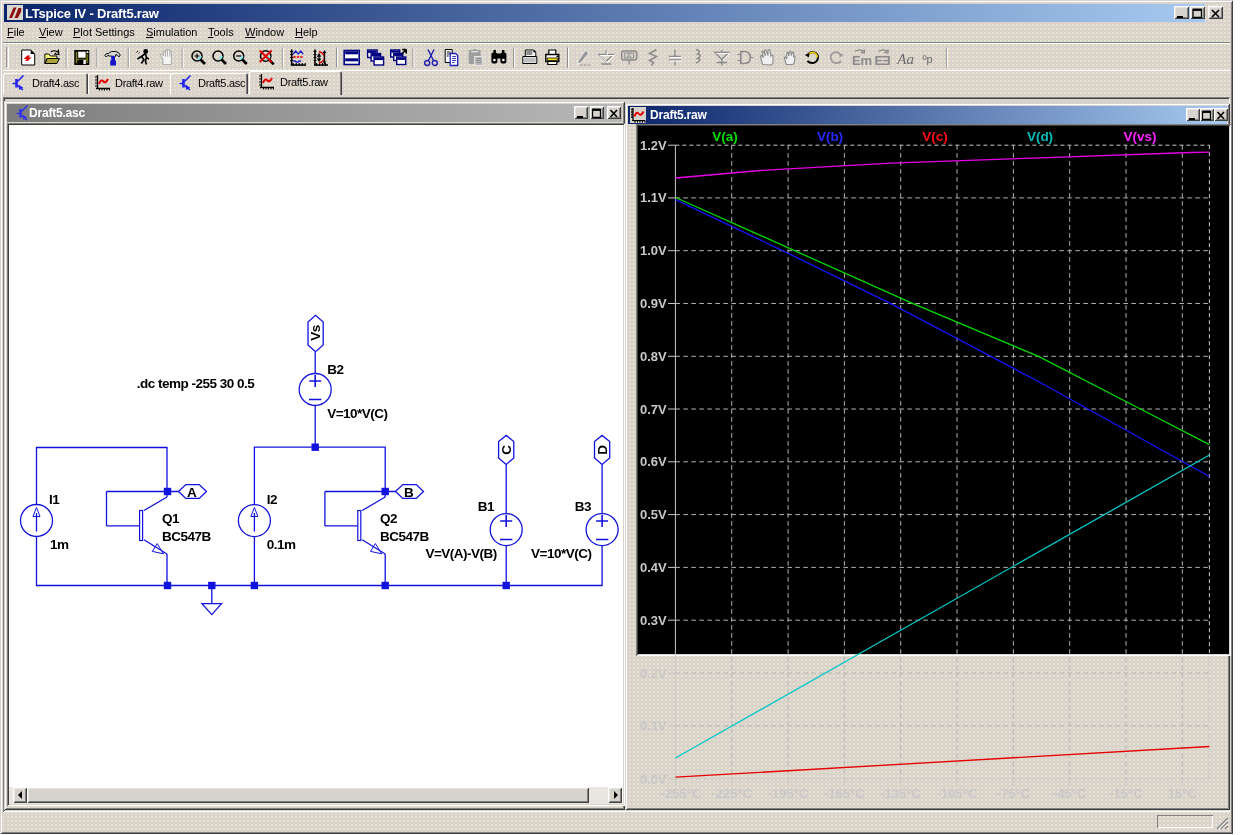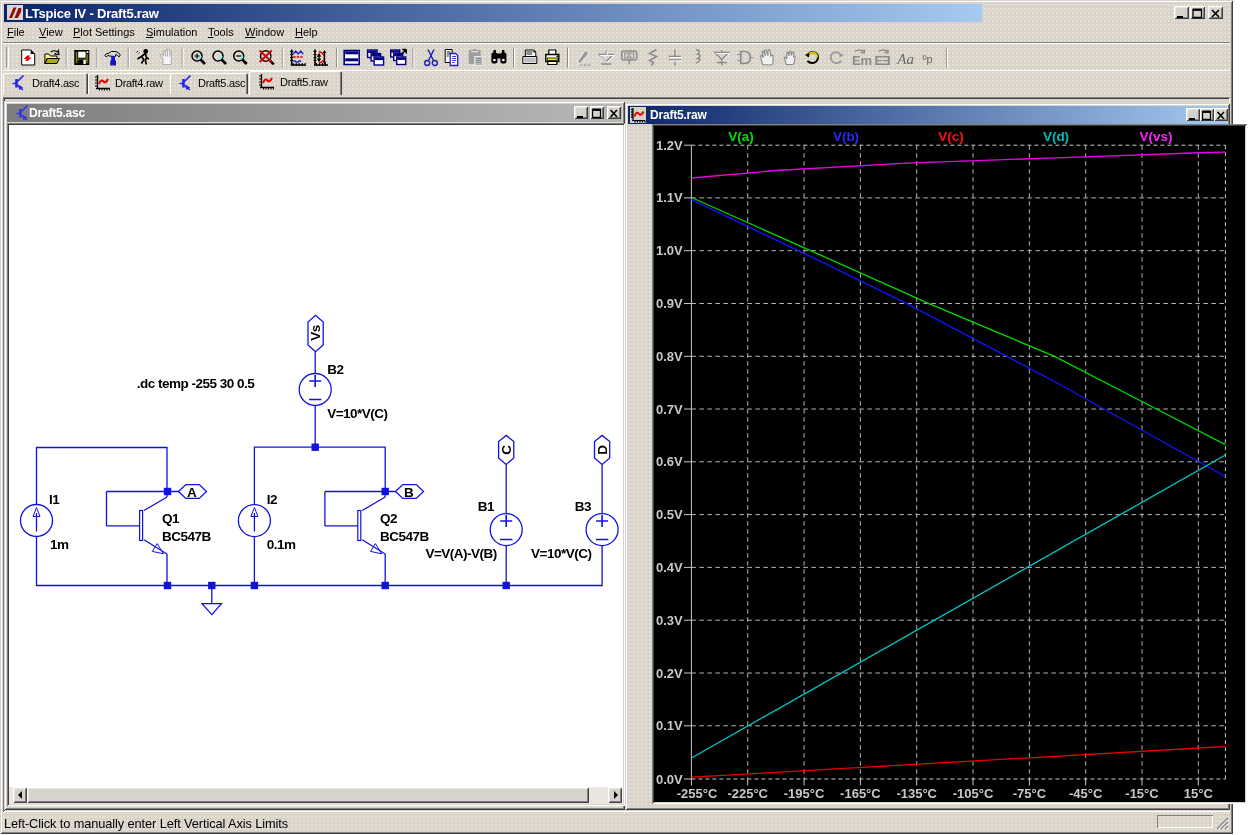--- a/index.html
+++ b/index.html
@@ -1,18 +1,18 @@
 <!DOCTYPE html>
 <html><head><meta charset="utf-8"><style>
 *{margin:0;padding:0;box-sizing:border-box}
 html,body{width:1253px;height:835px;background:#fff;font-family:"Liberation Sans",sans-serif;overflow:hidden;-webkit-font-smoothing:antialiased}
 .abs{position:absolute}
 #app{position:absolute;left:0;top:0;width:1233px;height:834px;background:#d6d3cc;background-image:radial-gradient(circle at 1px 1px, rgba(255,252,205,0.42) 0.7px, rgba(0,0,0,0) 0.8px),radial-gradient(circle at 3px 3px, rgba(252,205,205,0.32) 0.7px, rgba(0,0,0,0) 0.8px);background-size:4px 4px;
  box-shadow:inset 1px 1px 0 #d6d3cc,inset -1px -1px 0 #404040,inset 2px 2px 0 #fff,inset -2px -2px 0 #808080}
-#titlebar{position:absolute;left:4px;top:4px;width:978px;height:18px;background:linear-gradient(to right,#0a246a,#a6caf0)}
+#titlebar{position:absolute;left:4px;top:4px;width:1201px;height:18px;background:linear-gradient(to right,#0a246a,#a6caf0)}
 #titlebar .txt{position:absolute;left:21px;top:2px;color:#fff;font-size:13px;font-weight:bold;letter-spacing:-0.2px}
 .wbtn{position:absolute;width:15px;height:13px;background:#d6d3cc;
  box-shadow:inset 1px 1px 0 #fff,inset -1px -1px 0 #404040,inset 2px 2px 0 #e8e5e0,inset -2px -2px 0 #808080}
 #menubar{position:absolute;left:3px;top:23px;width:1227px;height:18px;font-size:11px;color:#000}
 #menubar span{position:absolute;top:3px}
 #menubar u{text-decoration:underline;text-underline-offset:1px}
 #toolbar{position:absolute;left:3px;top:42px;width:1227px;height:30px;border-top:1px solid #808080;box-shadow:inset 0 1px 0 #fff}
 #tabbar{position:absolute;left:3px;top:70px;width:1227px;height:25px;box-shadow:inset 0 1px 0 #fff}
 .tab{position:absolute;top:3px;height:21px;background:#d6d3cc;background-image:radial-gradient(circle at 1px 1px, rgba(255,252,205,0.42) 0.7px, rgba(0,0,0,0) 0.8px),radial-gradient(circle at 3px 3px, rgba(252,205,205,0.32) 0.7px, rgba(0,0,0,0) 0.8px);background-size:4px 4px;
  box-shadow:inset 1px 1px 0 #fff,inset -1px 0 0 #404040,inset -2px 0 0 #808080;
@@ -29,21 +29,21 @@
 #wL{left:4px;top:101px;width:621px;height:709px}
 #wL .ctitle{background:linear-gradient(to right,#7d7d7d,#b8b8b8)}
 #wR{left:625px;top:103px;width:605px;height:707px}
 #wR .ctitle{background:linear-gradient(to right,#0a246a,#a6caf0)}
 .cbtn{position:absolute;width:14px;height:13px;background:#d6d3cc;
  box-shadow:inset 1px 1px 0 #fff,inset -1px -1px 0 #404040,inset 2px 2px 0 #e8e5e0,inset -2px -2px 0 #808080}
 #schemwrap{position:absolute;left:7px;top:123px;width:618px;height:683px;
  box-shadow:inset 1px 1px 0 #808080,inset -1px -1px 0 #fff,inset 2px 2px 0 #404040,inset -2px -2px 0 #d6d3cc;background:#fff}
 #schem{position:absolute;left:9px;top:125px;width:614px;height:662px;background:#fff}
 #hscroll{position:absolute;left:9px;top:787px;width:613px;height:17px;background:#e9e6e1}
-#plotwrap{position:absolute;left:652px;top:124px;width:595px;height:680px;
+#plotwrap{position:absolute;left:636px;top:124px;width:595px;height:532px;
  box-shadow:inset 1px 1px 0 #808080,inset -1px -1px 0 #fff,inset 2px 2px 0 #404040,inset -2px -2px 0 #d6d3cc;background:#000}
 #statusbar{position:absolute;left:3px;top:812px;width:1227px;height:19px;background:#d6d3cc;background-image:radial-gradient(circle at 1px 1px, rgba(255,252,205,0.42) 0.7px, rgba(0,0,0,0) 0.8px),radial-gradient(circle at 3px 3px, rgba(252,205,205,0.32) 0.7px, rgba(0,0,0,0) 0.8px);background-size:4px 4px;font-size:12.8px}
 #statusbar .stxt{position:absolute;left:1px;top:4px;color:#000;letter-spacing:-0.1px;white-space:nowrap}
 #spanel{position:absolute;left:1154px;top:3px;width:56px;height:13px;box-shadow:inset 1px 1px 0 #808080,inset -1px -1px 0 #fff}
 </style></head>
 <body>
 <div id="app">
   <div id="titlebar">
     <svg class="abs" style="left:3px;top:1px" width="16" height="16">
       <rect x="0" y="0" width="16" height="15" fill="#d9d6cf"></rect>
@@ -564,20 +564,19 @@
     <g fill="none" stroke-width="1.3">
       <polyline stroke="#00d800" points="665.5,197.5 785,250.8 903,303.6 1028.5,356.4 1130.4,409 1199.4,444.6"></polyline>
       <polyline stroke="#1414ff" points="665.5,199.7 772.9,250.8 880.9,303.6 1030.7,382.8 1199.4,476.5"></polyline>
       <polyline stroke="#e60000" points="665.5,777.2 1199.4,746.5"></polyline>
       <polyline stroke="#00c8c8" points="665.5,758 1199.4,455"></polyline>
       <polyline stroke="#e800e8" points="665.5,178 750,170.5 880.9,163.1 1030.7,157.8 1180.4,152.5 1199.4,152.2"></polyline>
     </g>
   </svg>
   </div>
   <div id="statusbar">
-    <span class="stxt">Left-Click to manually enter Left Vertical Axis Limits</span>
     <div id="spanel"></div>
     <svg class="abs" style="right:1px;bottom:1px" width="14" height="14">
       <path d="M13 2 L2 13 M13 6 L6 13 M13 10 L10 13" stroke="#808080" stroke-width="1.5"></path>
       <path d="M13 3.5 L3.5 13 M13 7.5 L7.5 13 M13 11.5 L11.5 13" stroke="#fff" stroke-width="1"></path>
     </svg>
   </div>
 </div>
 
 </body></html>

